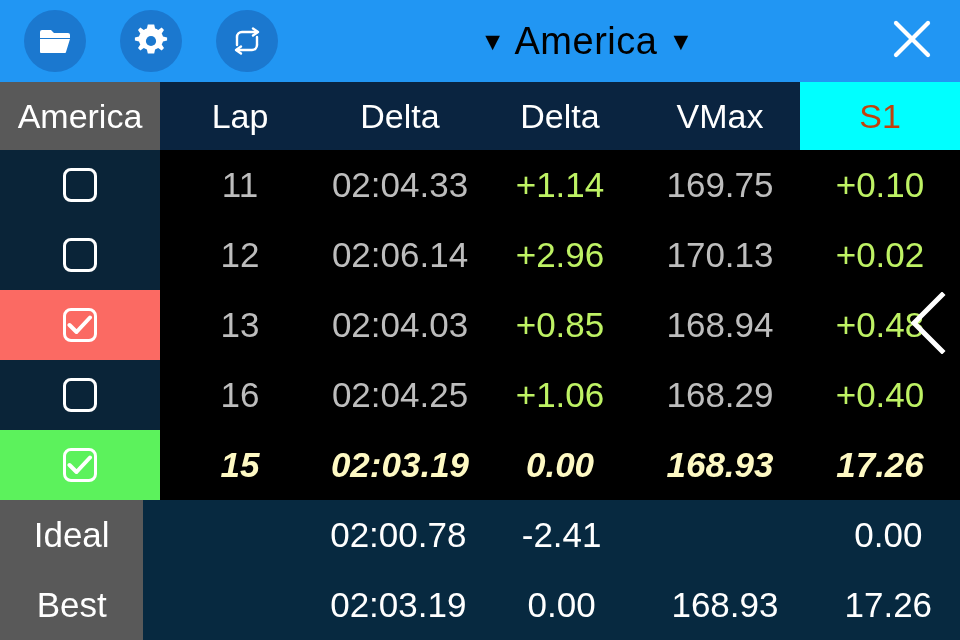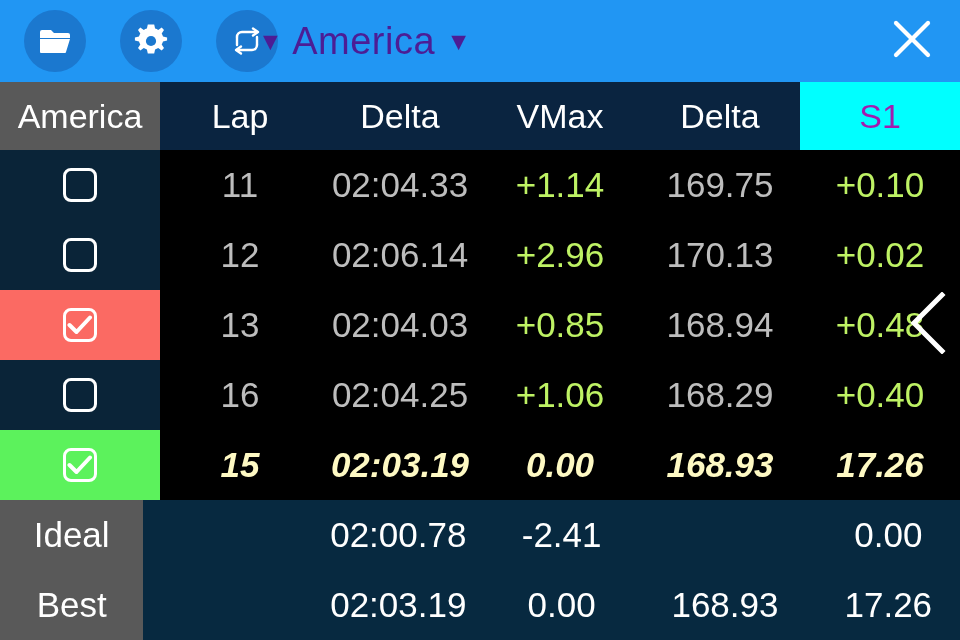--- a/index.html
+++ b/index.html
@@ -38,25 +38,27 @@
     align-items: center;
     justify-content: center;
     flex: none;
   }
   .tb-btn:nth-child(1) { margin-left: 24px; }
   .tb-btn + .tb-btn { margin-left: 34px; }
   .tb-btn svg { display: block; }
 
   .tb-title {
     flex: 1;
-    color: #4c1d95;
+    text-align: center;
+    color: #000000;
     font-size: 38px;
     letter-spacing: 0.5px;
     white-space: nowrap;
     margin-left: -20px;
+    padding-left: 40px;
   }
   .tb-title .caret { font-size: 25px; vertical-align: 4px; }
 
   .tb-close {
     width: 72px; height: 72px;
     flex: none;
     margin-right: 12px;
     display: flex;
     align-items: center;
     justify-content: center;
@@ -87,21 +89,21 @@
   .c-lap  { width: 160px; }
   .c-time { width: 160px; }
   .c-del  { width: 160px; }
   .c-vmax { width: 160px; }
   .c-s1   { width: 160px; }
 
   
   .header-row { height: 68px; background: #0a2440; }
   .header-row .cell { color: #ffffff; font-size: 34px; }
   .header-row .c-sel { background: #595959; }
-  .header-row .c-s1  { background: #00ffff; color: #a21caf; }
+  .header-row .c-s1  { background: #00ffff; color: #c2410c; }
 
   
   .data-row { height: 70px; background: #000000; }
   .data-row .c-sel { background: #0a2438; }
   .data-row.sel-red   .c-sel { background: #fb6a63; }
   .data-row.sel-green .c-sel { background: #5cf25c; }
   .data-row.best .cell { font-weight: bold; color: #fef9c3; font-style: italic; }
 
   .chk {
     width: 34px; height: 34px;
@@ -190,22 +192,22 @@
       </span>
     </div>
   </div>
 
   <div class="grid">
 
     <div class="row header-row">
       <div class="cell c-sel">America</div>
       <div class="cell c-lap">Lap</div>
       <div class="cell c-time">Delta</div>
+      <div class="cell c-del">Delta</div>
       <div class="cell c-vmax">VMax</div>
-      <div class="cell c-del">Delta</div>
       <div class="cell c-s1">S1</div>
     </div>
 
     <div class="row data-row">
       <div class="cell c-sel">
         <span class="chk"></span>
       </div>
       <div class="cell c-lap">11</div>
       <div class="cell c-time">02:04.33</div>
       <div class="cell c-del pos">+1.14</div>

